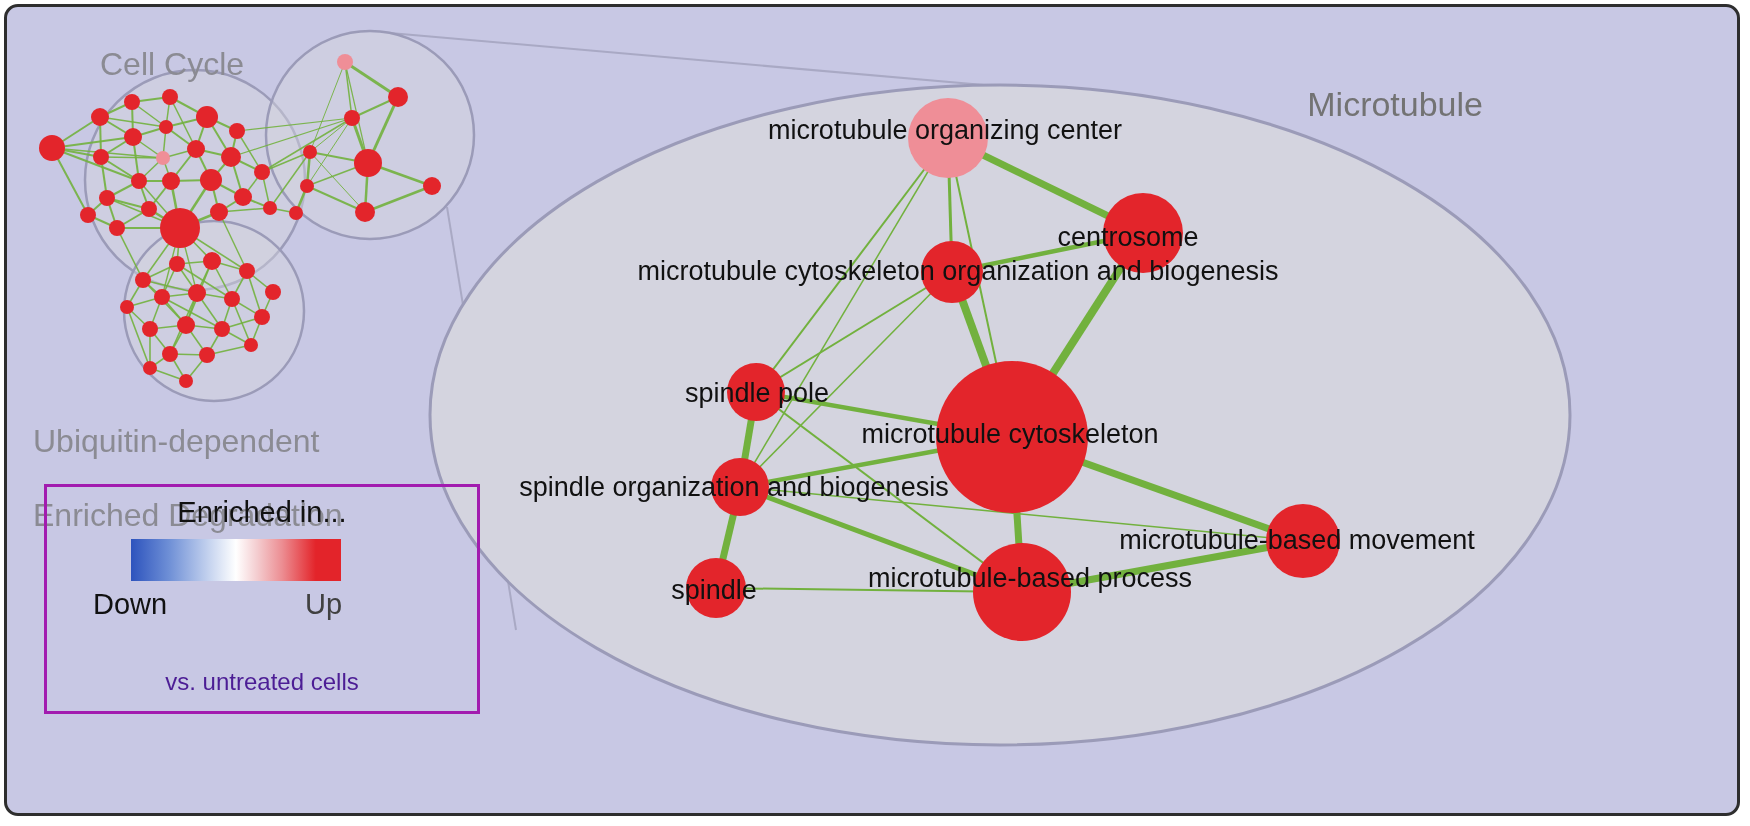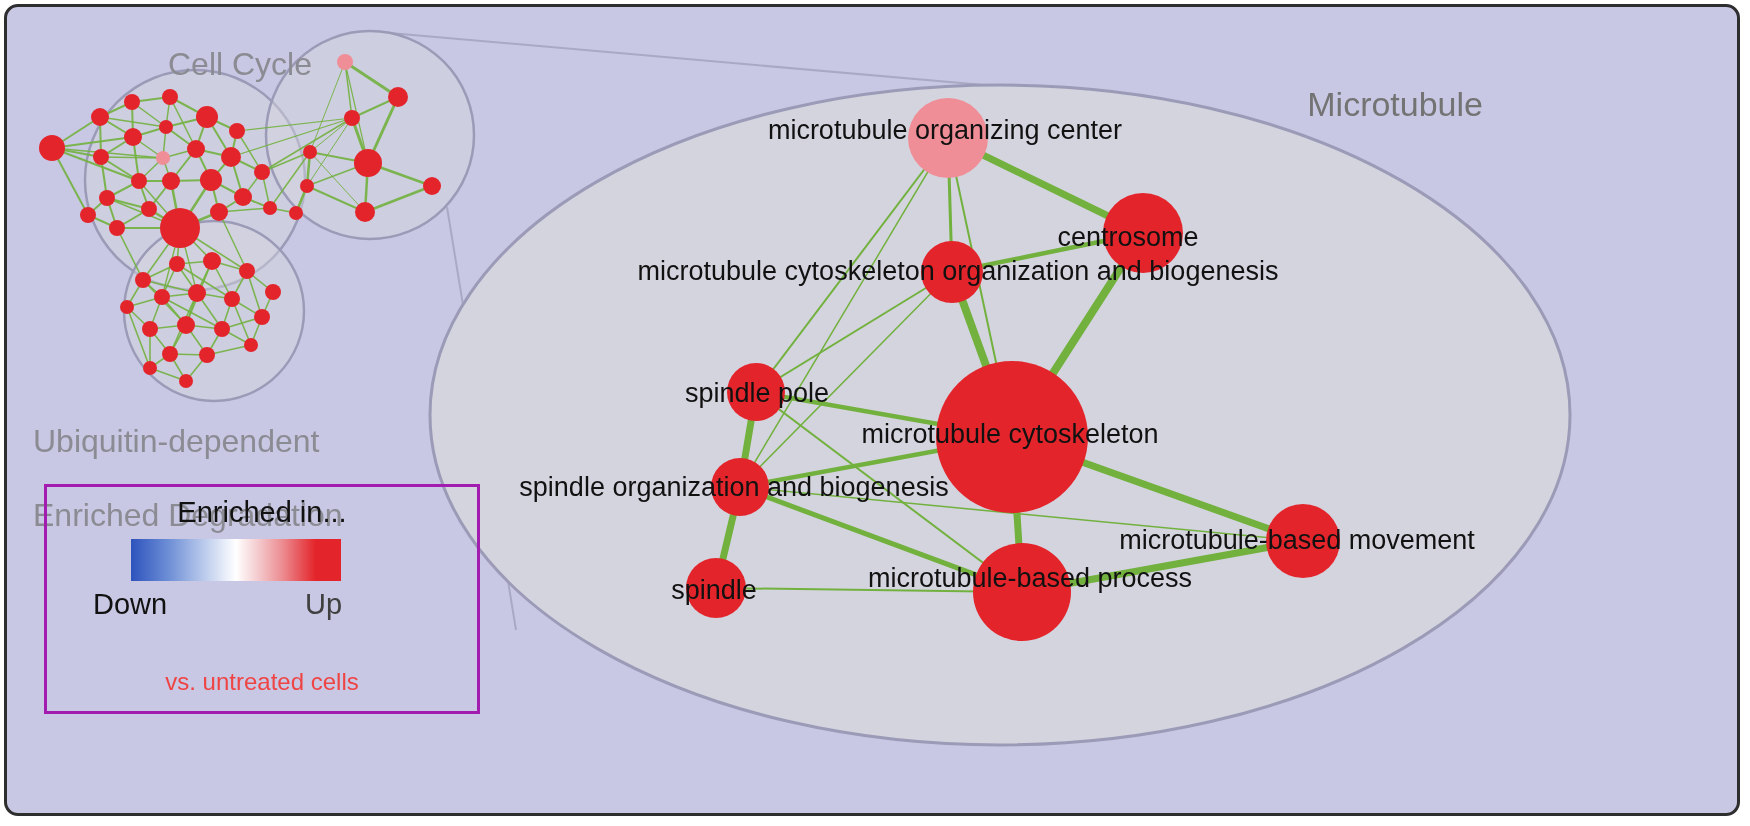--- a/index.html
+++ b/index.html
@@ -4,35 +4,35 @@
 <style>
   html,body{margin:0;padding:0;background:#ffffff;}
   body{font-family:"Liberation Sans",sans-serif;}
   .stage{position:relative;width:1750px;height:826px;overflow:hidden;background:#ffffff;}
   .figure-bg{position:absolute;left:4px;top:4px;width:1736px;height:812px;
     background:#c8c8e4;border:3px solid #2e2e2e;border-radius:14px;box-sizing:border-box;}
   svg.scene{position:absolute;left:0;top:0;width:1750px;height:826px;}
   svg text{font-family:"Liberation Sans",sans-serif;}
   .lbl{position:absolute;white-space:pre-line;}
   .gray-label{color:#8b8b93;font-size:32px;line-height:37px;}
-  .cell-cycle{left:112px;top:46px;width:200px;text-align:right;}
+  .cell-cycle{left:100px;top:46px;width:200px;text-align:left;}
   .ubiquitin{left:33px;top:386px;width:320px;text-align:left;}
   .zoom-title{left:1283px;top:44px;width:200px;text-align:right;color:#737373;
     font-size:34px;line-height:40px;}
   .legend{position:absolute;left:44px;top:484px;width:436px;height:230px;
     border:3px solid #a21caf;box-sizing:border-box;}
   .legend-title{position:absolute;top:9px;left:0;right:0;text-align:center;
     font-size:29px;color:#111111;}
   .legend-bar{position:absolute;left:84px;top:52px;width:210px;height:42px;}
   .legend-down{position:absolute;left:46px;top:101px;font-size:29px;color:#111111;}
   .legend-up{position:absolute;left:258px;top:101px;font-size:29px;color:#404040;}
   .legend-cap1{position:absolute;top:149px;left:0;right:0;text-align:center;
     font-size:24px;color:#111111;}
   .legend-cap2{position:absolute;top:181px;left:0;right:0;text-align:center;
-    font-size:24px;color:#ef4444;}
+    font-size:24px;color:#4c1d95;}
 </style>
 </head>
 <body>
 
 <div class="stage">
 
   <div class="figure-bg"></div>
 
   <svg class="scene" id="scene" viewBox="0 0 1750 826">
       <line x1="390" y1="33" x2="1040" y2="90" stroke="#a9a9c4" stroke-width="2"></line>

